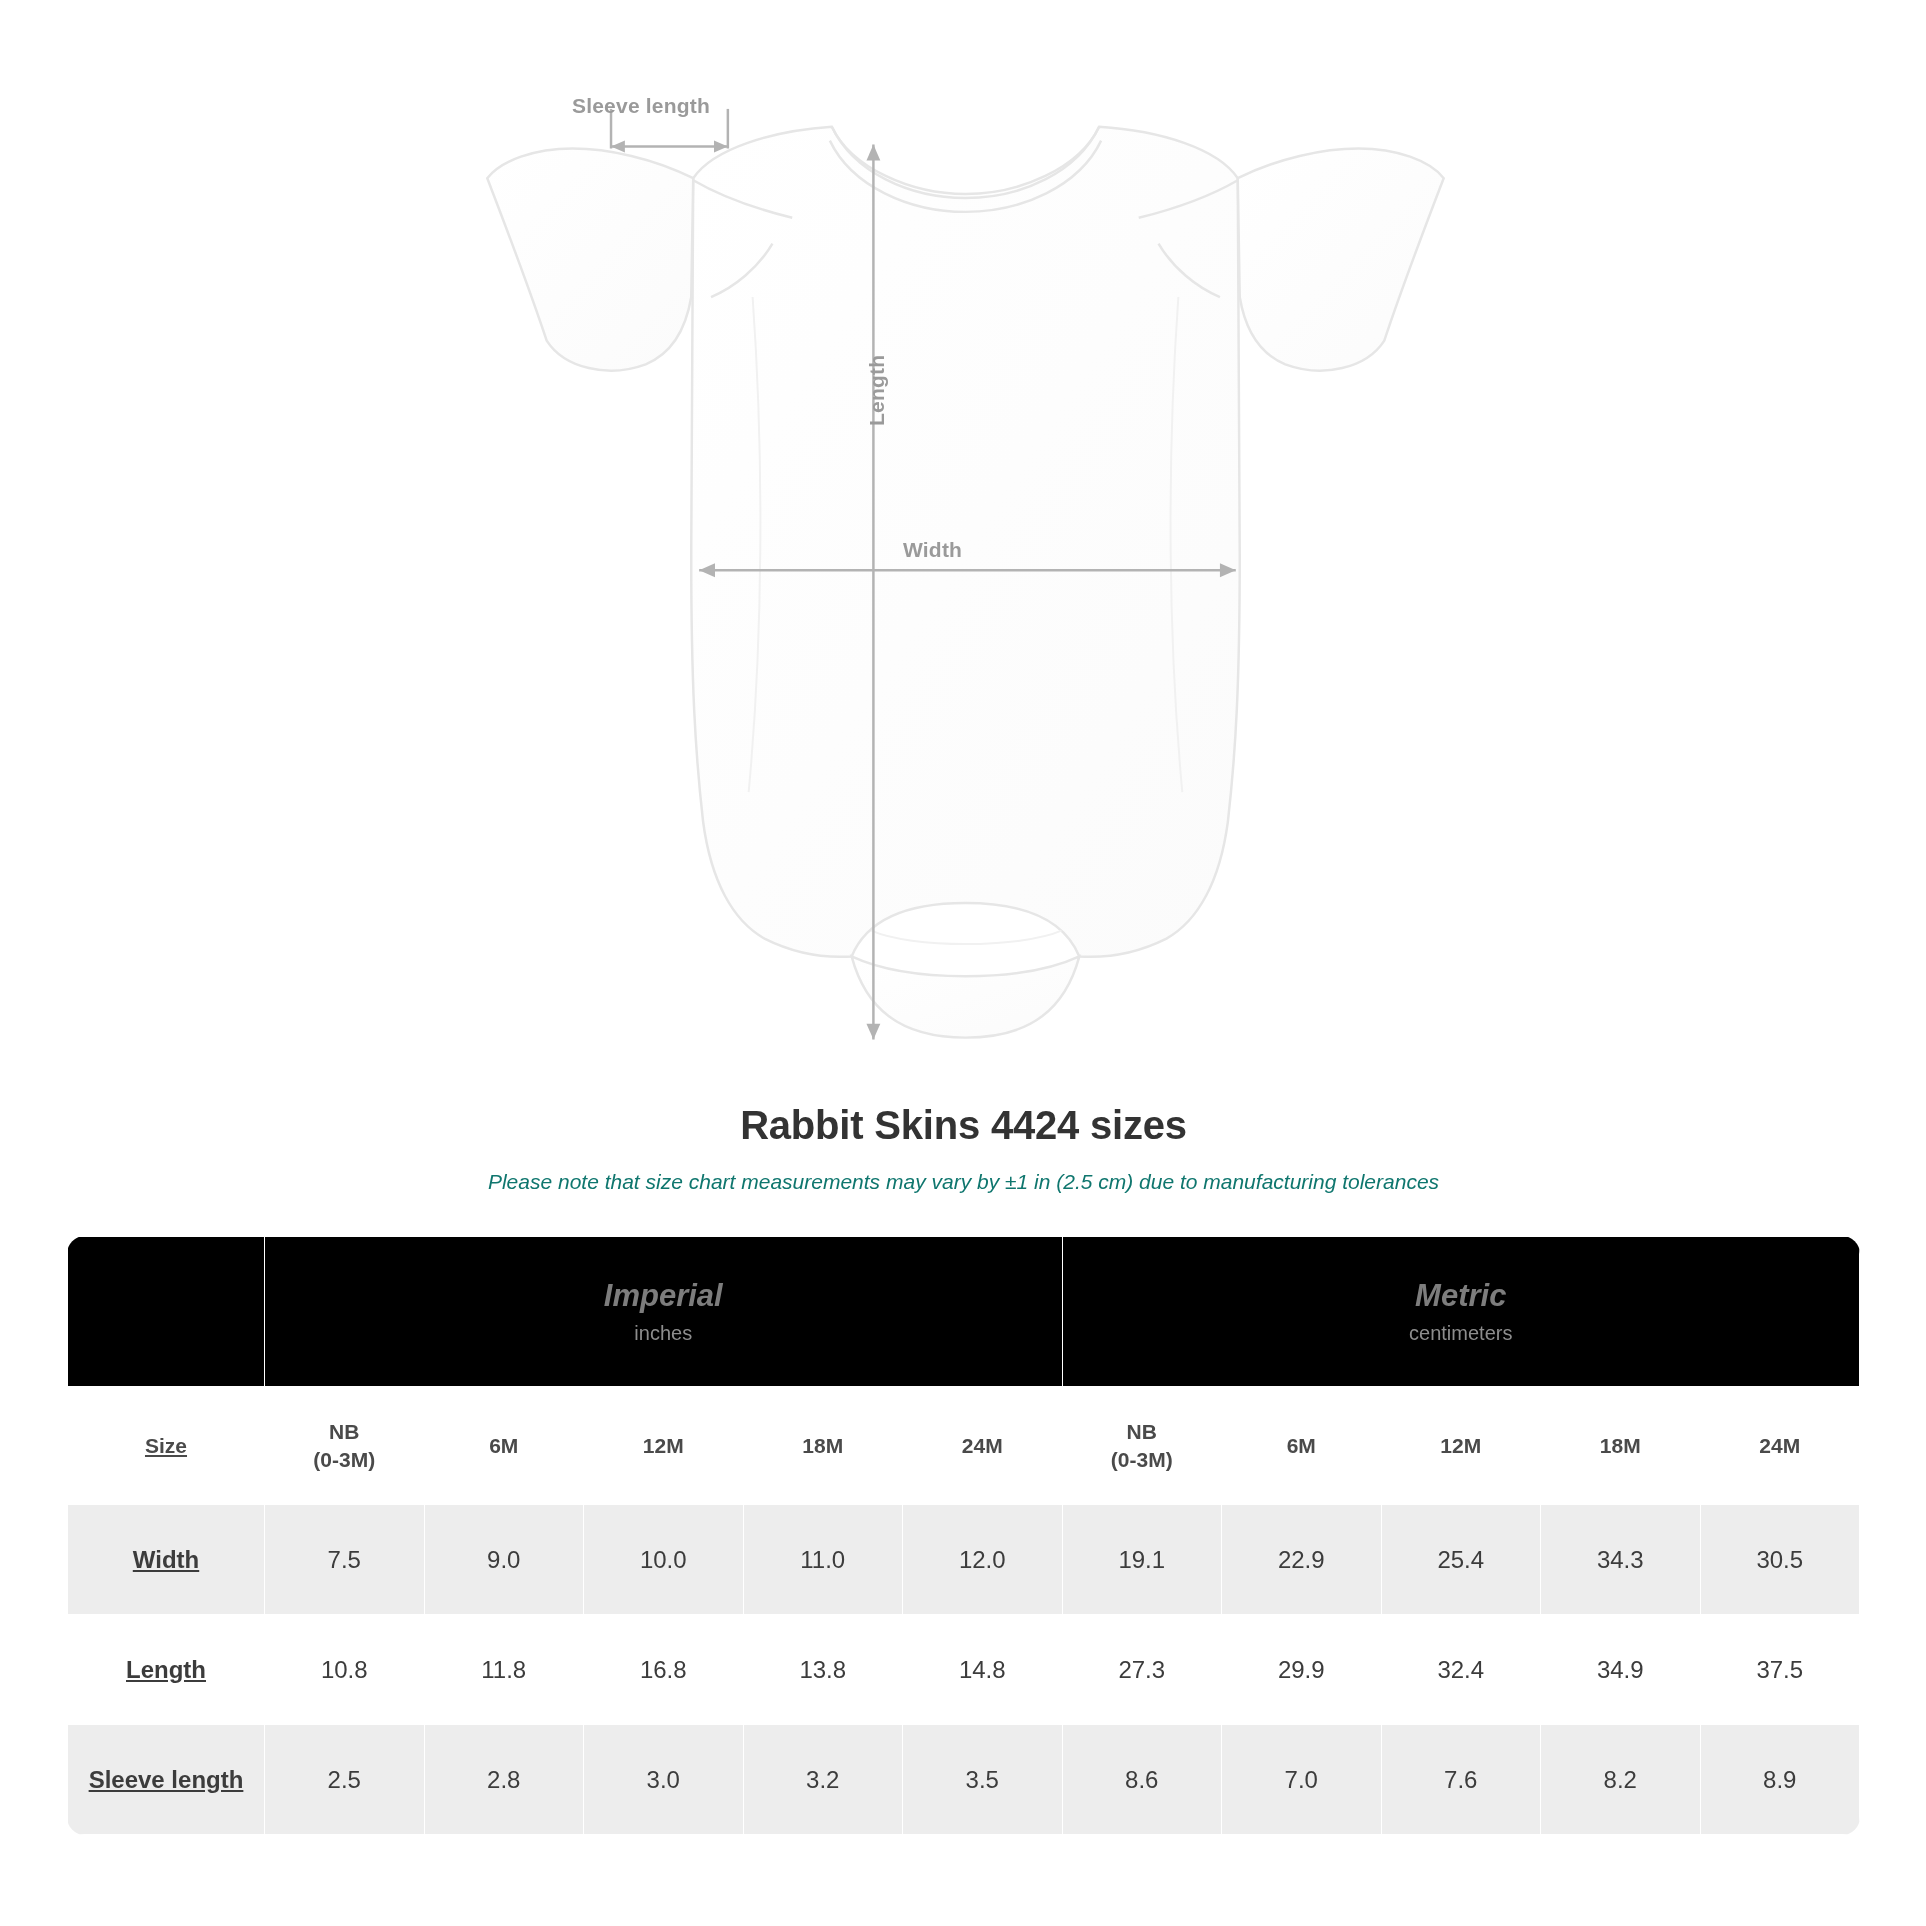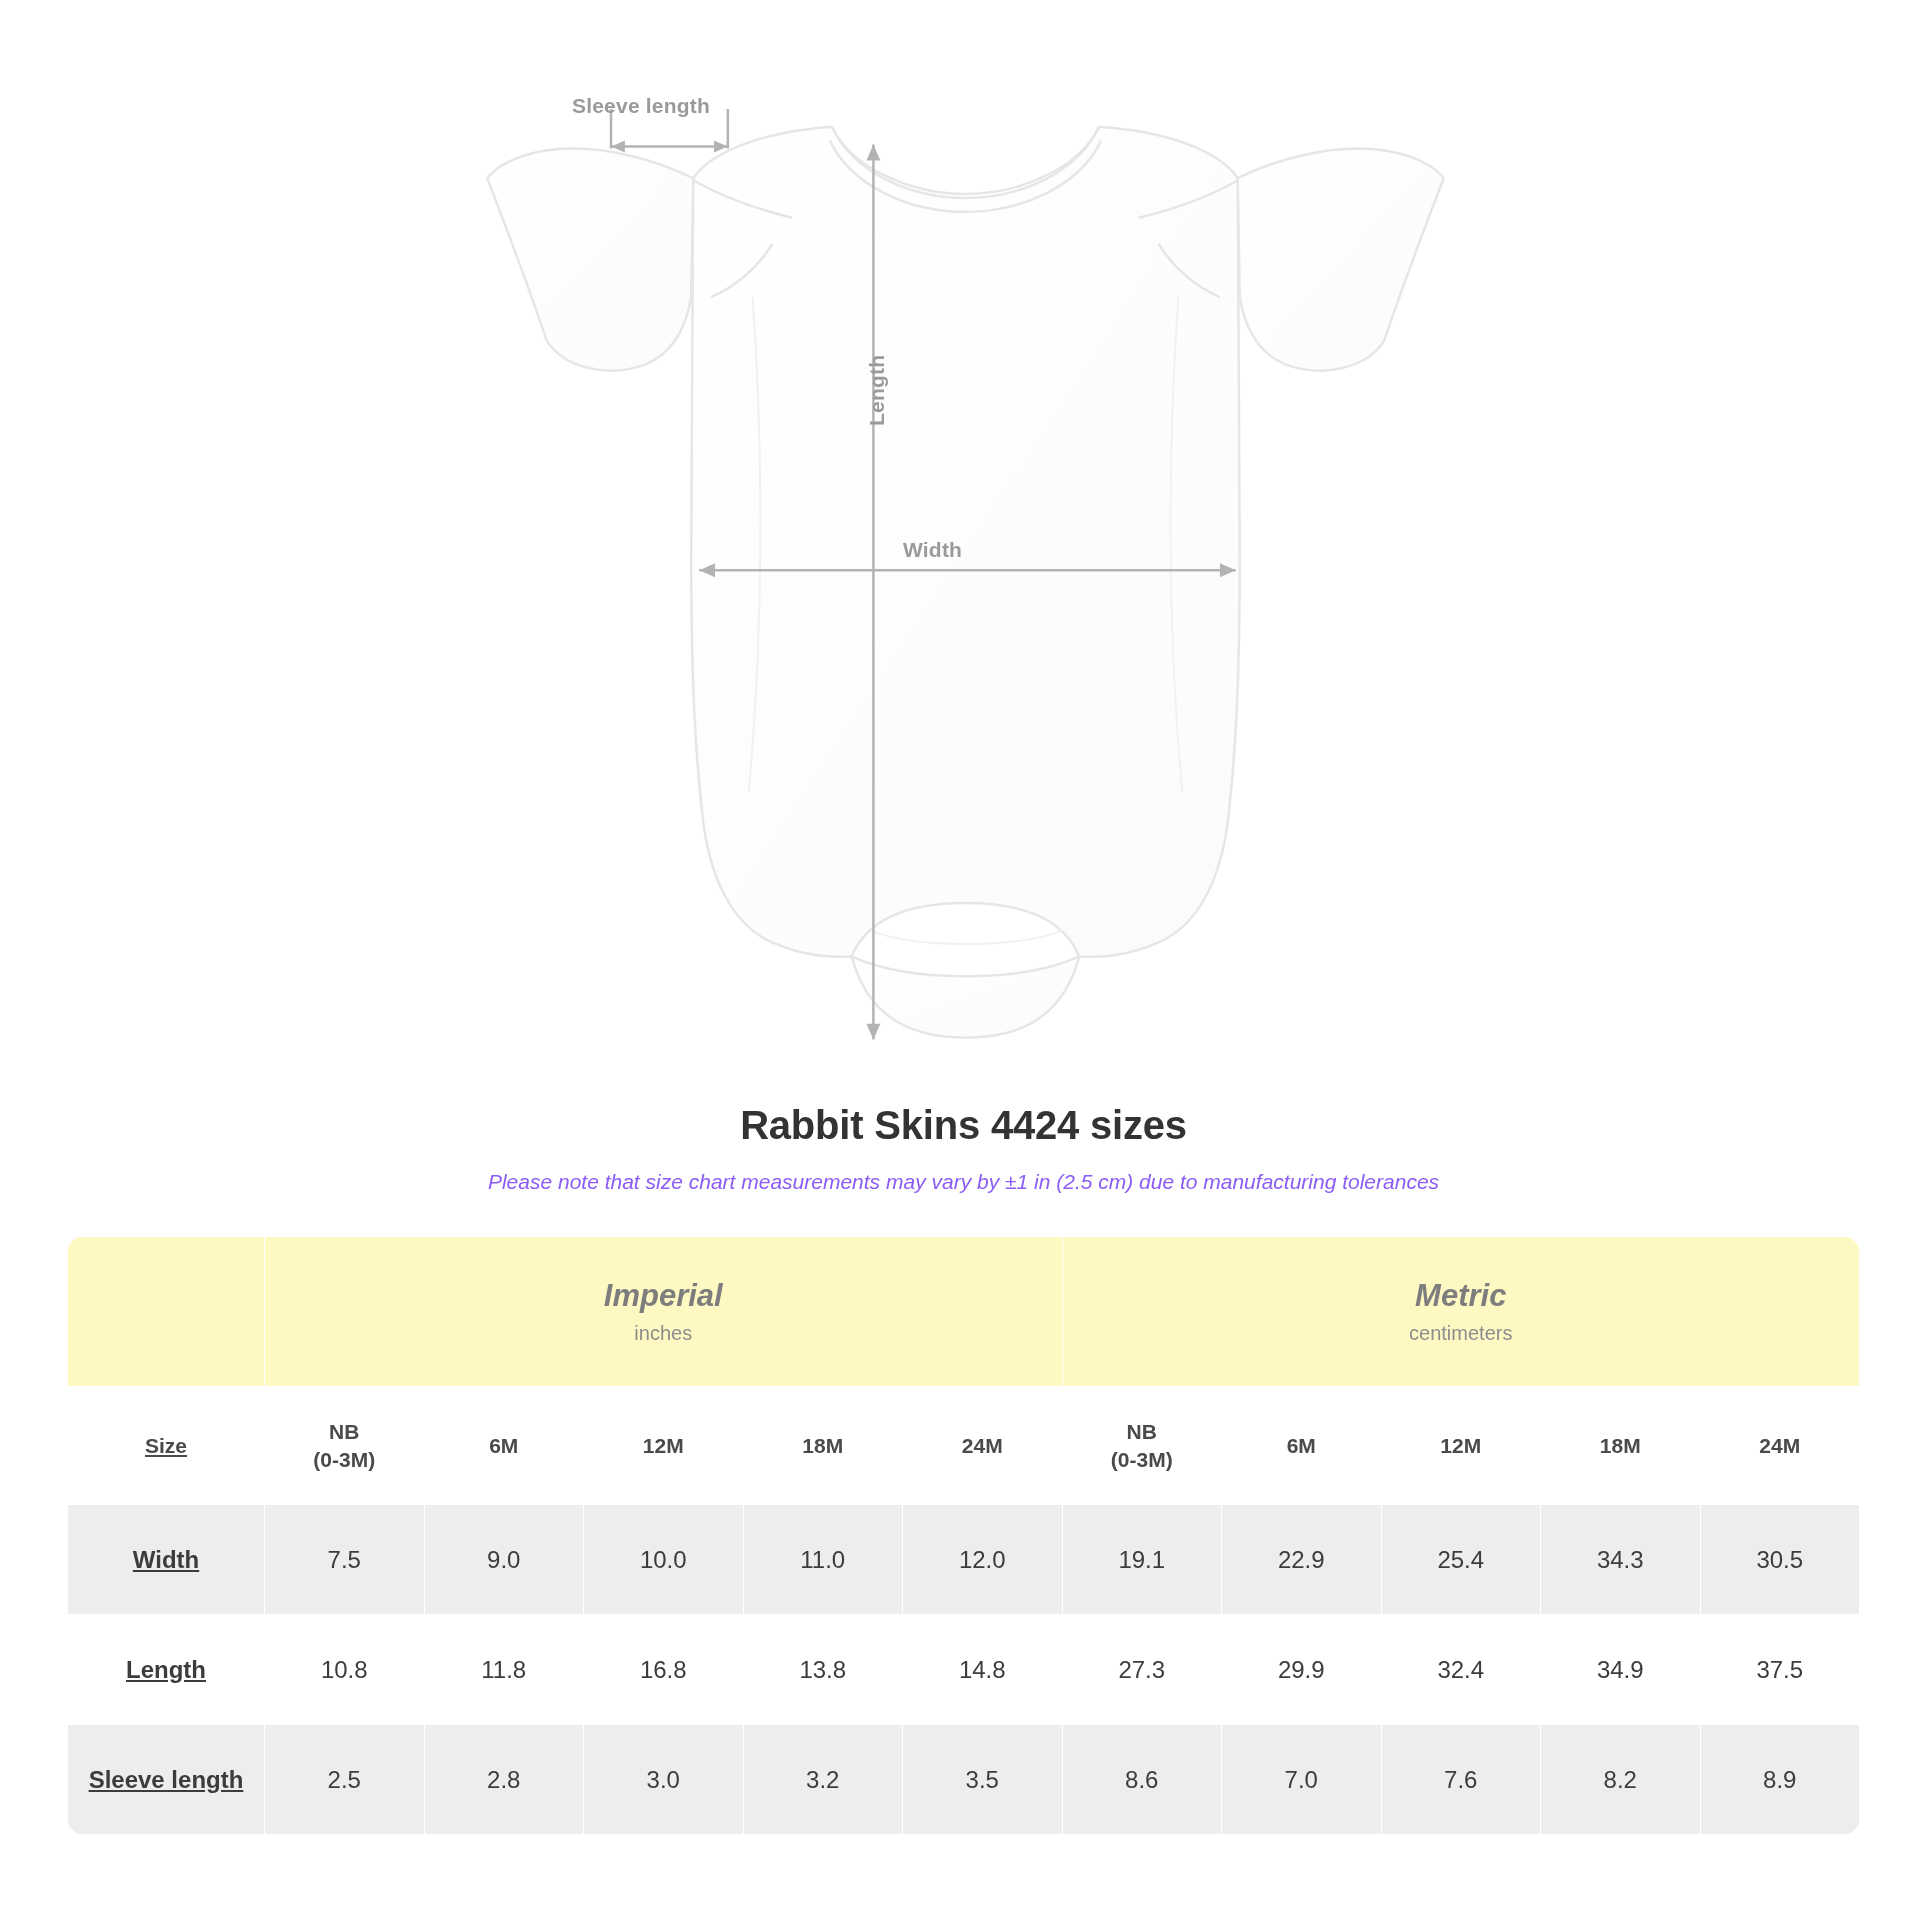--- a/index.html
+++ b/index.html
@@ -57,21 +57,21 @@
   .chart-title {
     font-size: 40px;
     font-weight: bold;
     color: #333333;
     margin: 0;
     letter-spacing: -0.2px;
   }
   .chart-note {
     font-size: 21px;
     font-style: italic;
-    color: #8b5cf6;
+    color: #0f766e;
     margin-top: 22px;
   }
 
   
   .table-wrap {
     margin: 42px 67px 0 67px;
     border-radius: 18px;
     overflow: hidden;
     background: #ffffff;
   }
@@ -79,21 +79,21 @@
     width: 100%;
     border-collapse: collapse;
     table-layout: fixed;
   }
   table.size-table td, table.size-table th {
     text-align: center;
     vertical-align: middle;
     border: 1px solid #ffffff;
   }
   .unit-row td {
-    background: #fef9c3;
+    background: #000000;
     height: 147px;
     border: none;
   }
   .unit-name {
     font-size: 31px;
     font-style: italic;
     font-weight: bold;
     color: #7d7d7d;
     line-height: 1.15;
   }

